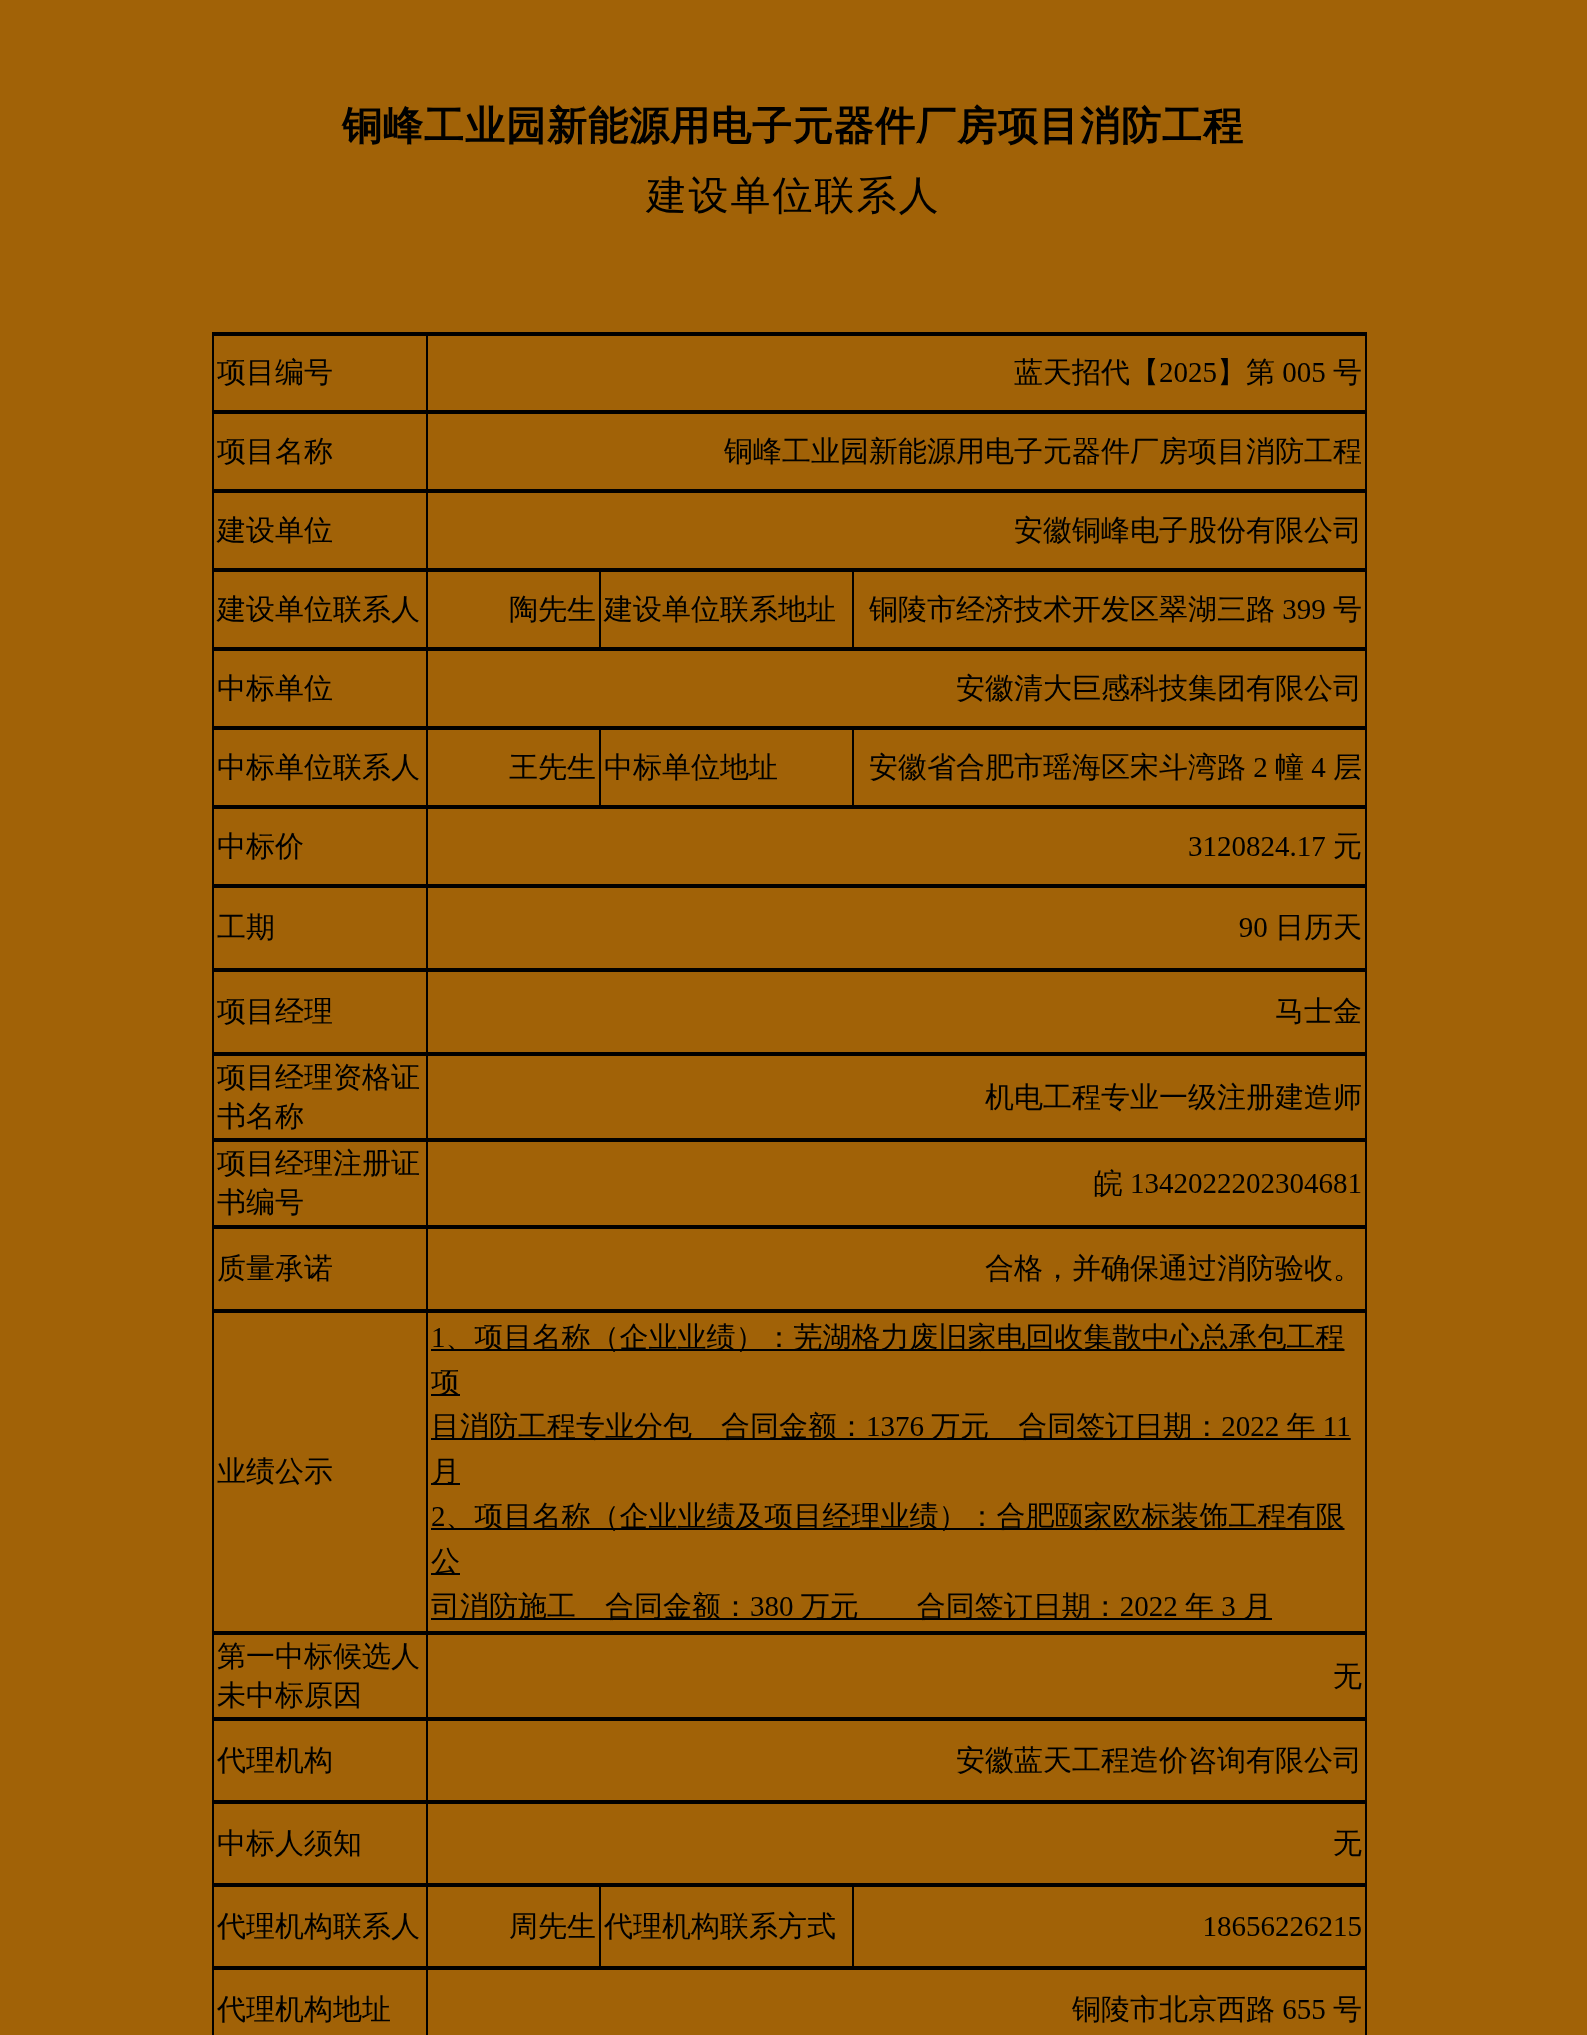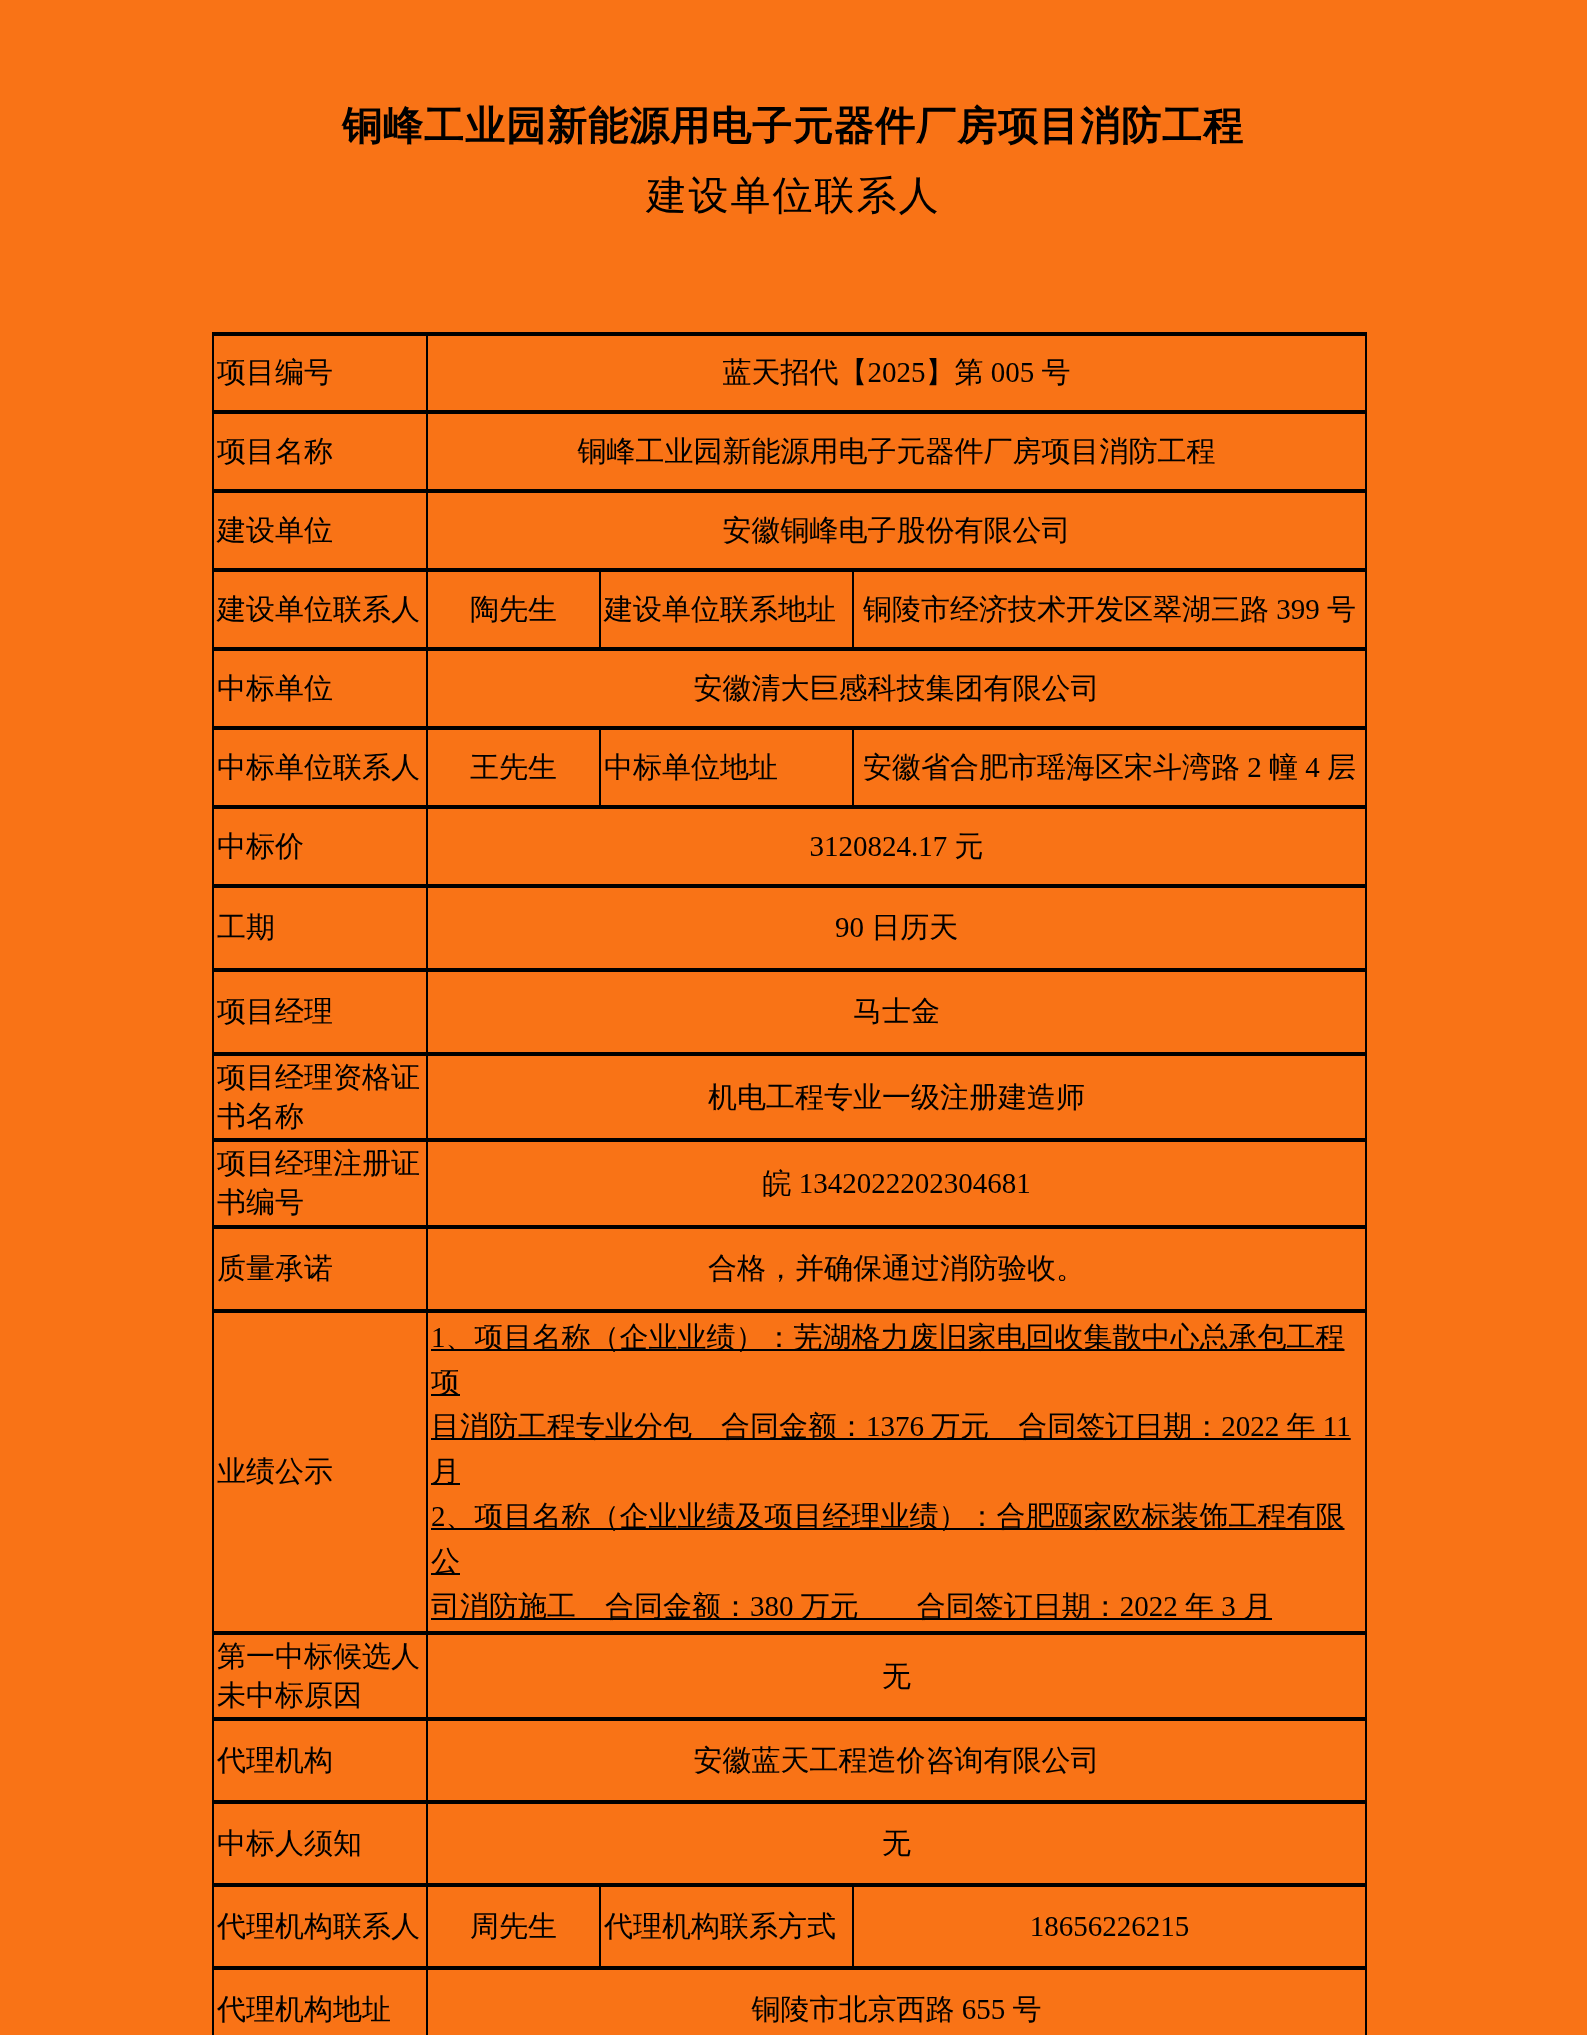--- a/index.html
+++ b/index.html
@@ -6,21 +6,21 @@
     margin: 0;
     padding: 0;
     background: #ffffff;
     color: #000000;
     font-family: "Liberation Serif", "DejaVu Serif", serif;
   }
   .page {
     position: relative;
     width: 1587px;
     height: 2035px;
-    background: #f97316;
+    background: #a16207;
     overflow: hidden;
   }
   .doc-title-1 {
     position: absolute;
     top: 98px;
     left: 0;
     width: 100%;
     text-align: center;
     font-size: 40px;
     font-weight: bold;
@@ -54,21 +54,21 @@
     vertical-align: middle;
     font-size: 29px;
     padding: 2px 3px;
     overflow: hidden;
   }
   td.lbl {
     white-space: pre-line;
     line-height: 1.35;
   }
   td.val {
-    text-align: center;
+    text-align: right;
     white-space: pre-line;
     line-height: 1.35;
   }
   td.val-left {
     text-align: left;
     white-space: pre-line;
     font-size: 28px;
     line-height: 1.55;
     padding: 6px 4px;
     text-decoration: underline;

